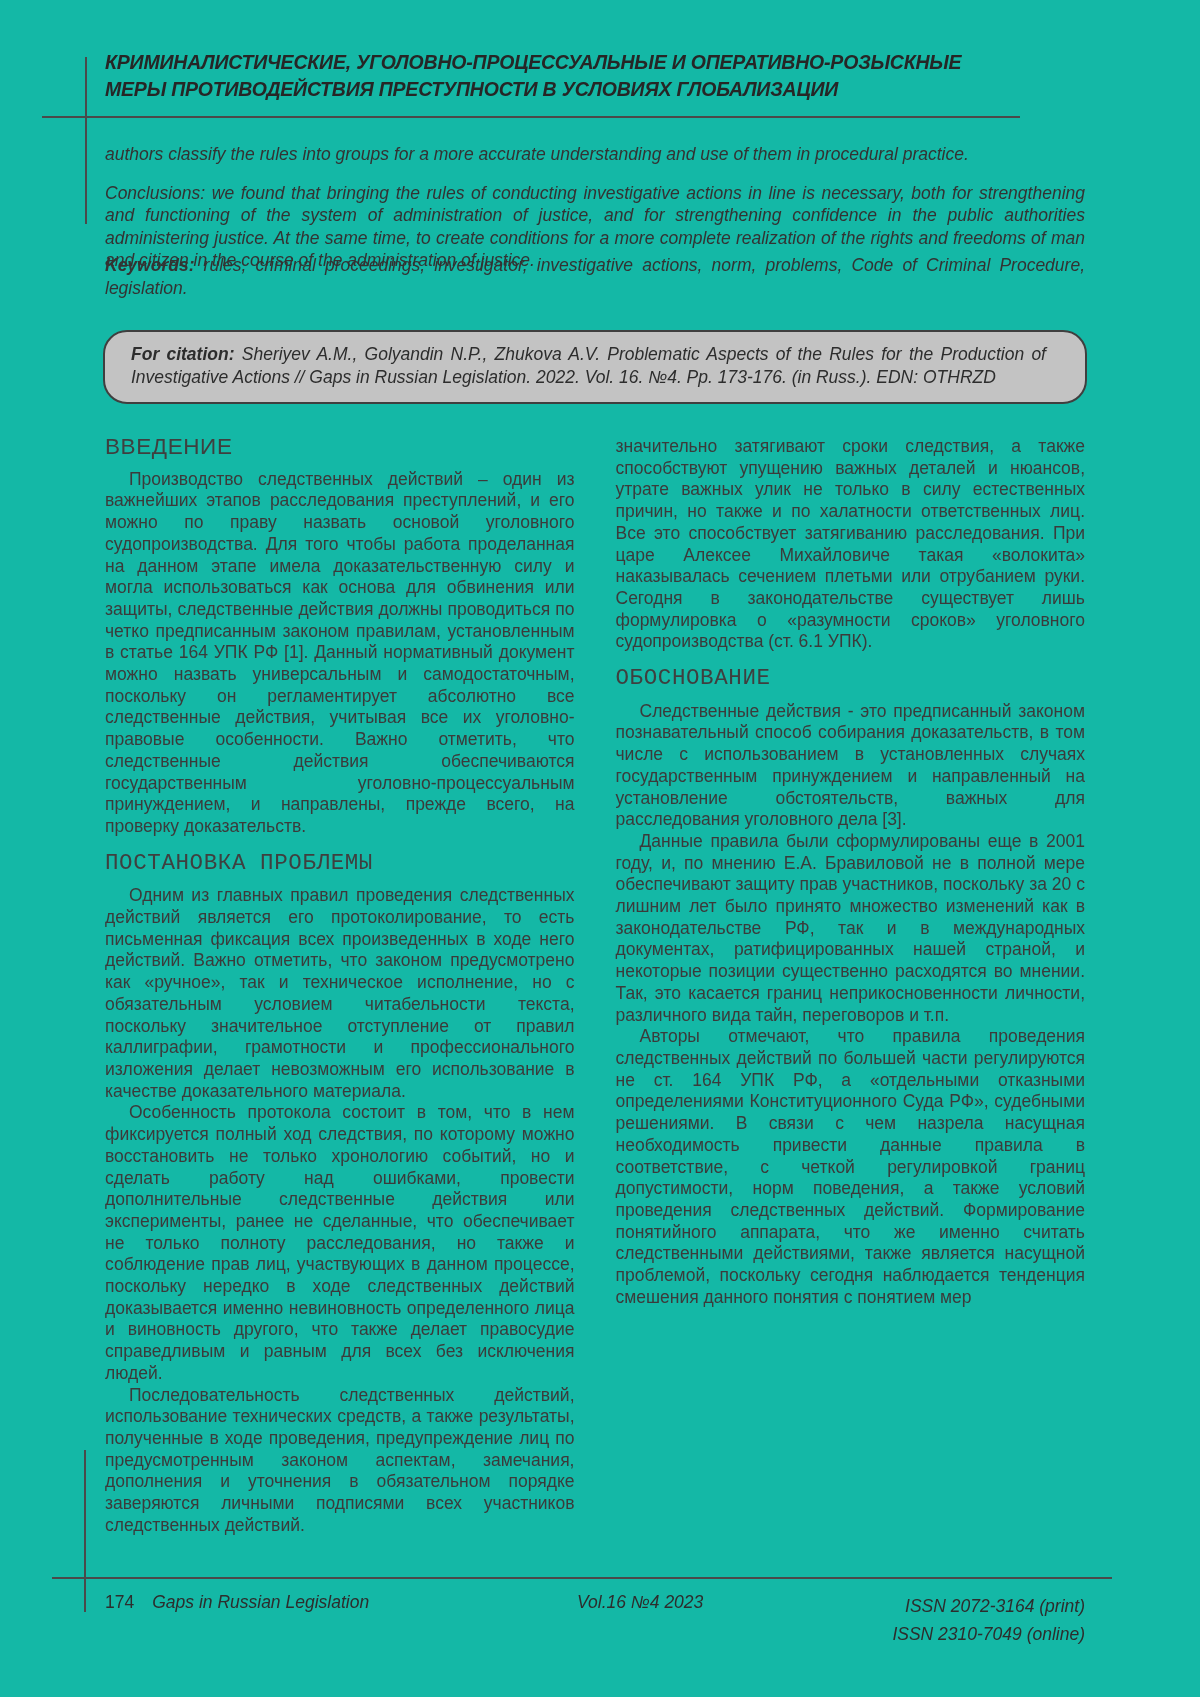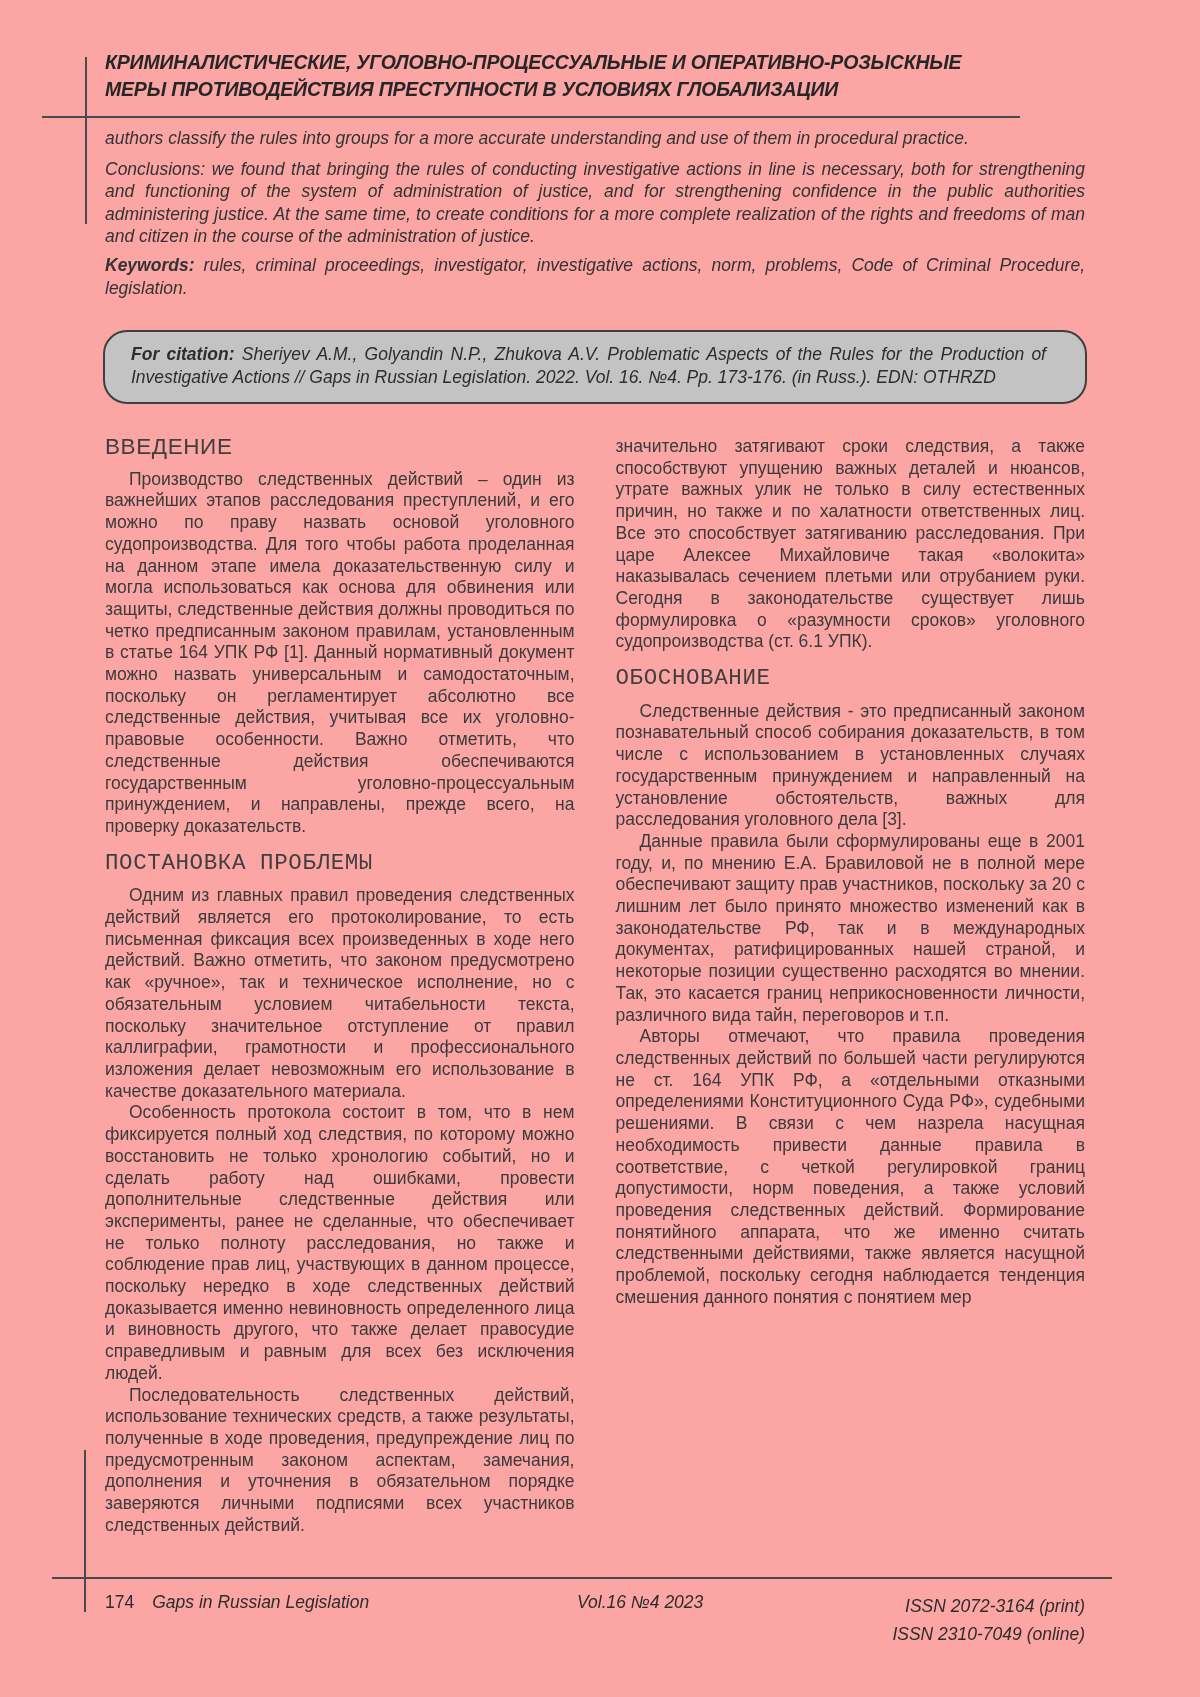--- a/index.html
+++ b/index.html
@@ -1,21 +1,21 @@
 <!DOCTYPE html>
 <html lang="ru"><head>
 <meta charset="utf-8">
 <style>
   html, body { margin: 0; padding: 0; background: #e8e8e8; }
   .page {
     position: relative;
     width: 1200px;
     height: 1697px;
     margin: 0 auto;
-    background: #fca5a5;
+    background: #14b8a6;
     font-family: "Liberation Sans", sans-serif;
     color: #3a3a3a;
     overflow: hidden;
   }
 
   
   .rule-top      { position: absolute; left: 42px;  top: 116px;  width: 978px;  height: 2px; background: #4a4a4a; }
   .vline-top     { position: absolute; left: 85px;  top: 57px;   width: 2px;    height: 167px; background: #4a4a4a; }
   .rule-footer   { position: absolute; left: 52px;  top: 1577px; width: 1060px; height: 2px; background: #4a4a4a; }
   .vline-bottom  { position: absolute; left: 84px;  top: 1450px; width: 2px;    height: 162px; background: #4a4a4a; }
@@ -26,21 +26,21 @@
     font-size: 19.5px; line-height: 27px;
     font-weight: bold; font-style: italic;
     color: #262626; letter-spacing: -0.2px;
   }
 
   
   .abstract {
     position: absolute; left: 105px; top: 127px; width: 980px;
     font-style: italic; font-size: 17.5px; line-height: 22.5px; color: #333333;
   }
-  .abstract p { margin: 0 0 8px 0; }
+  .abstract p { margin: 16px 0 8px 0; }
   .abstract p.just { text-align: justify; }
   .keywords {
     position: absolute; left: 105px; top: 254px; width: 980px;
     font-style: italic; font-size: 17.5px; line-height: 23px; color: #333333;
     text-align: justify;
   }
   .b { font-weight: bold; }
 
   
   .citebox {

